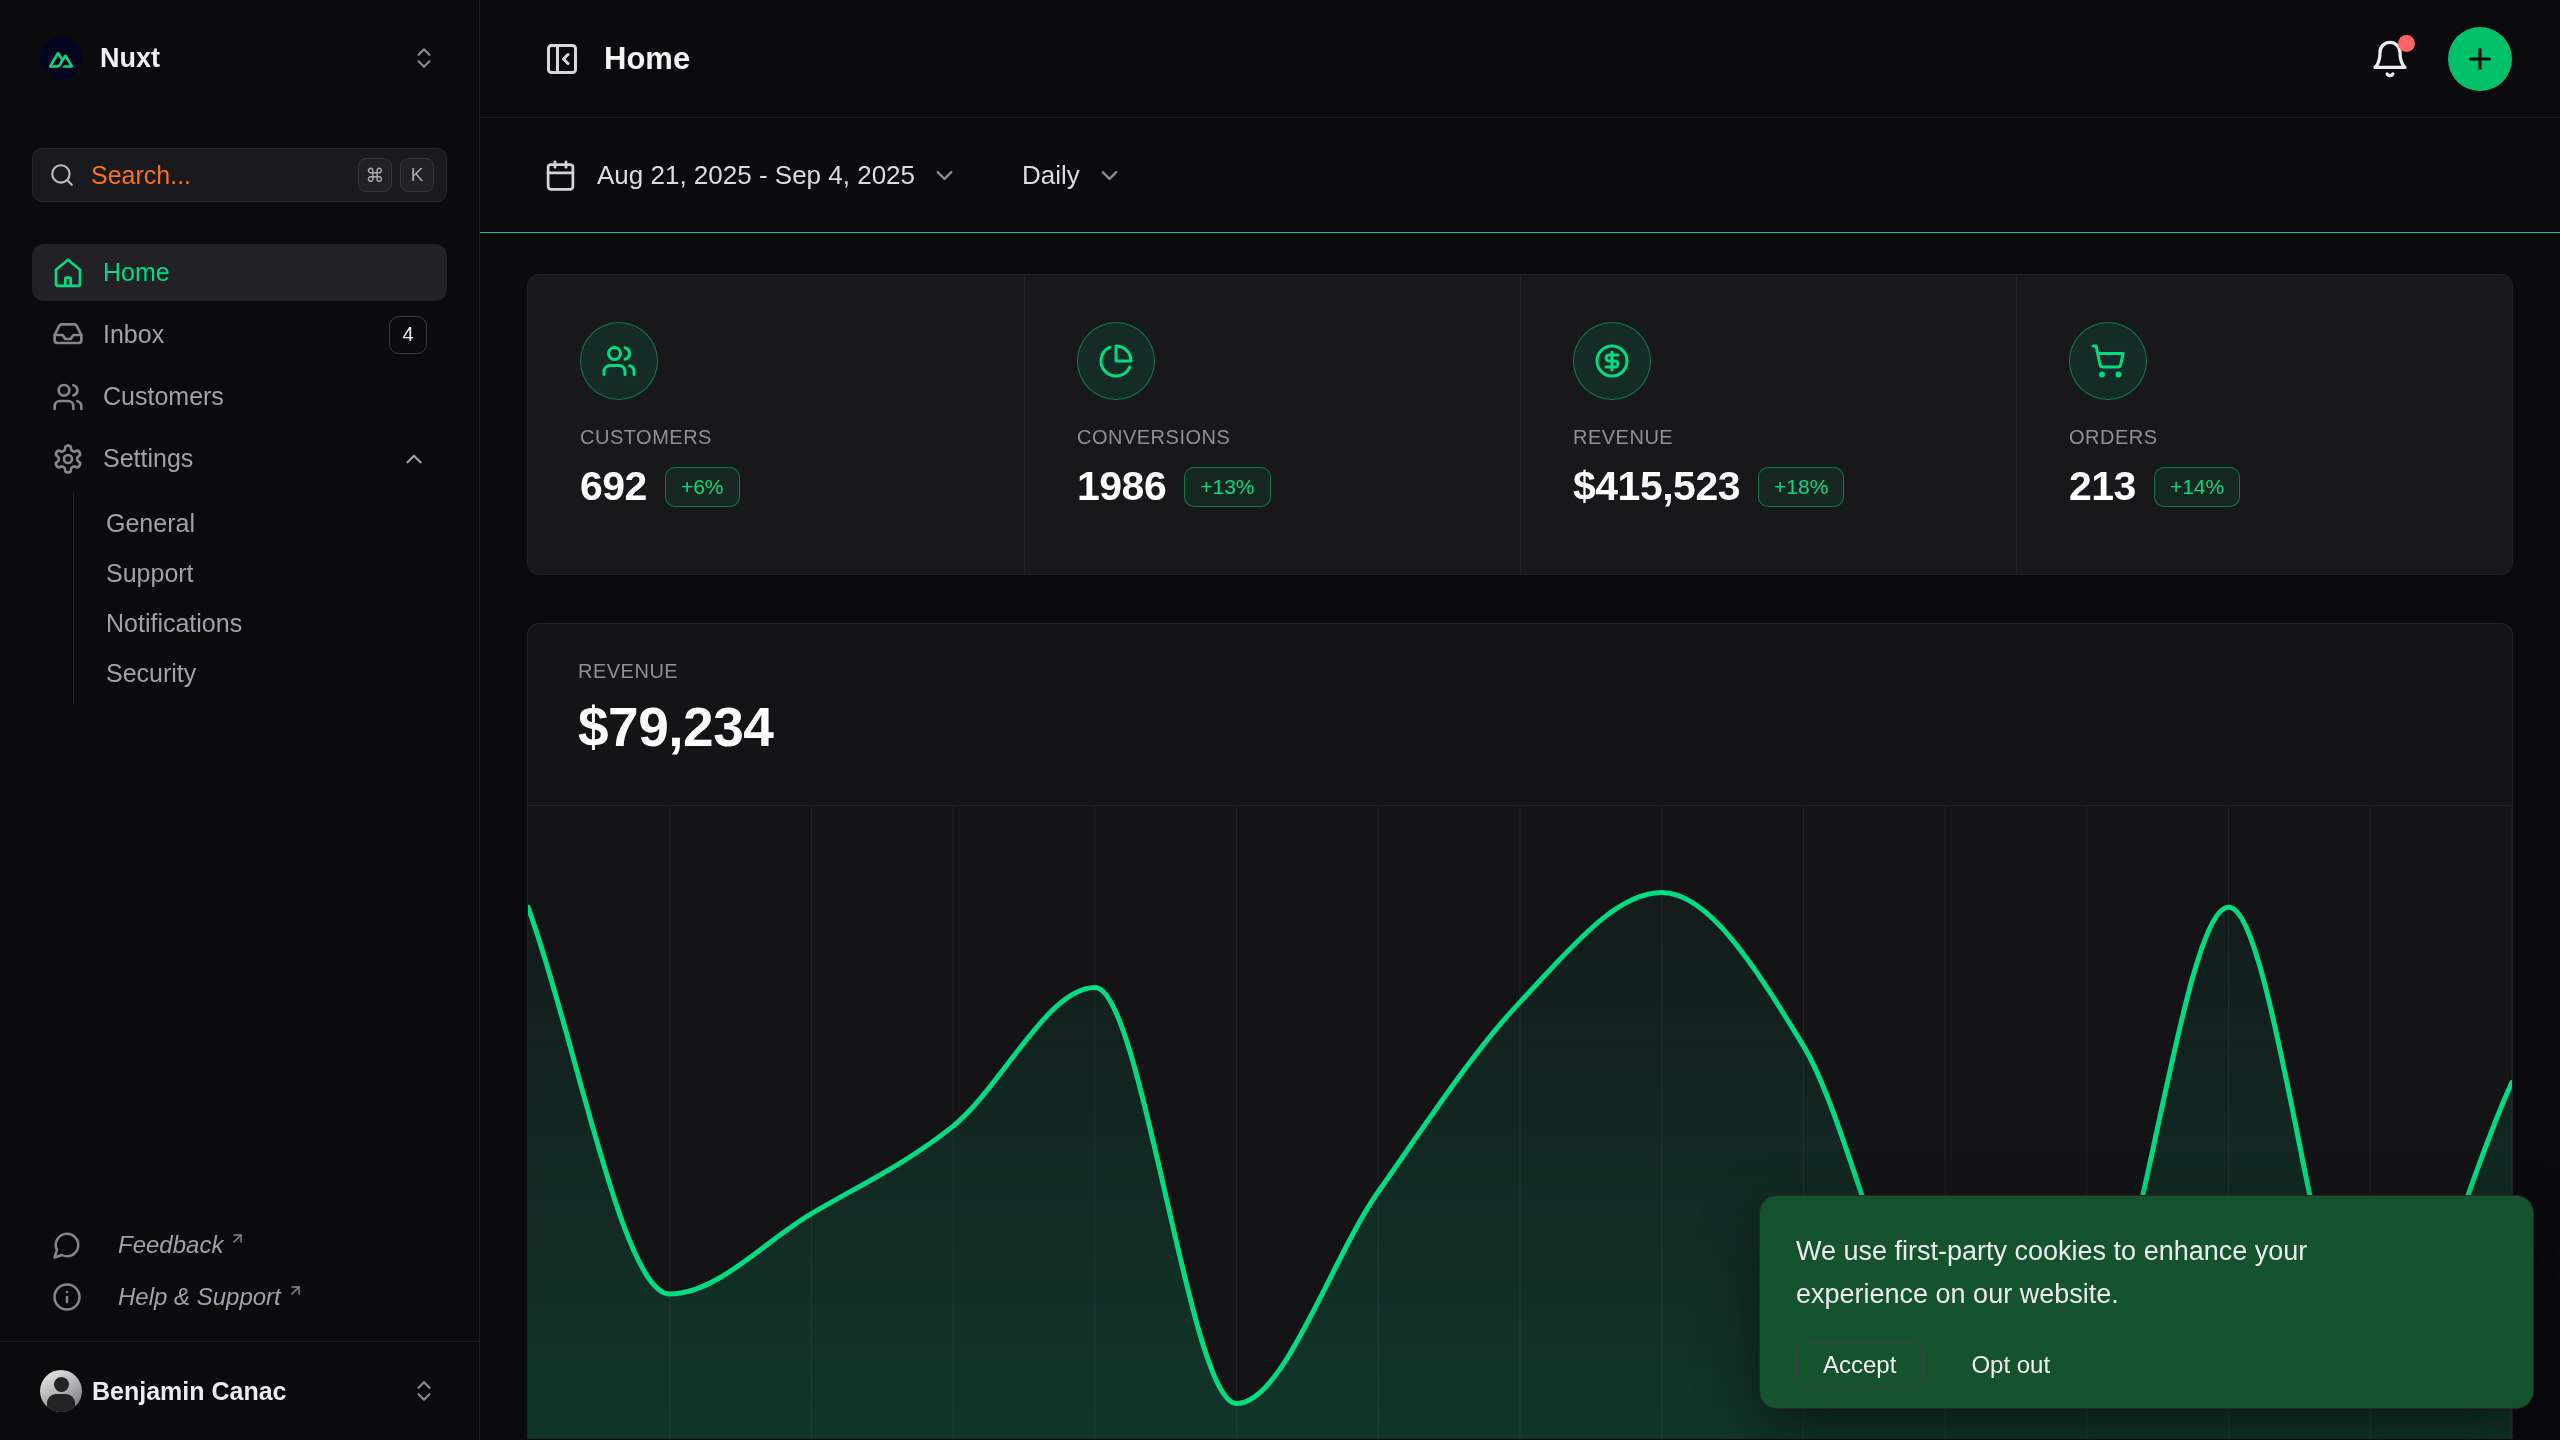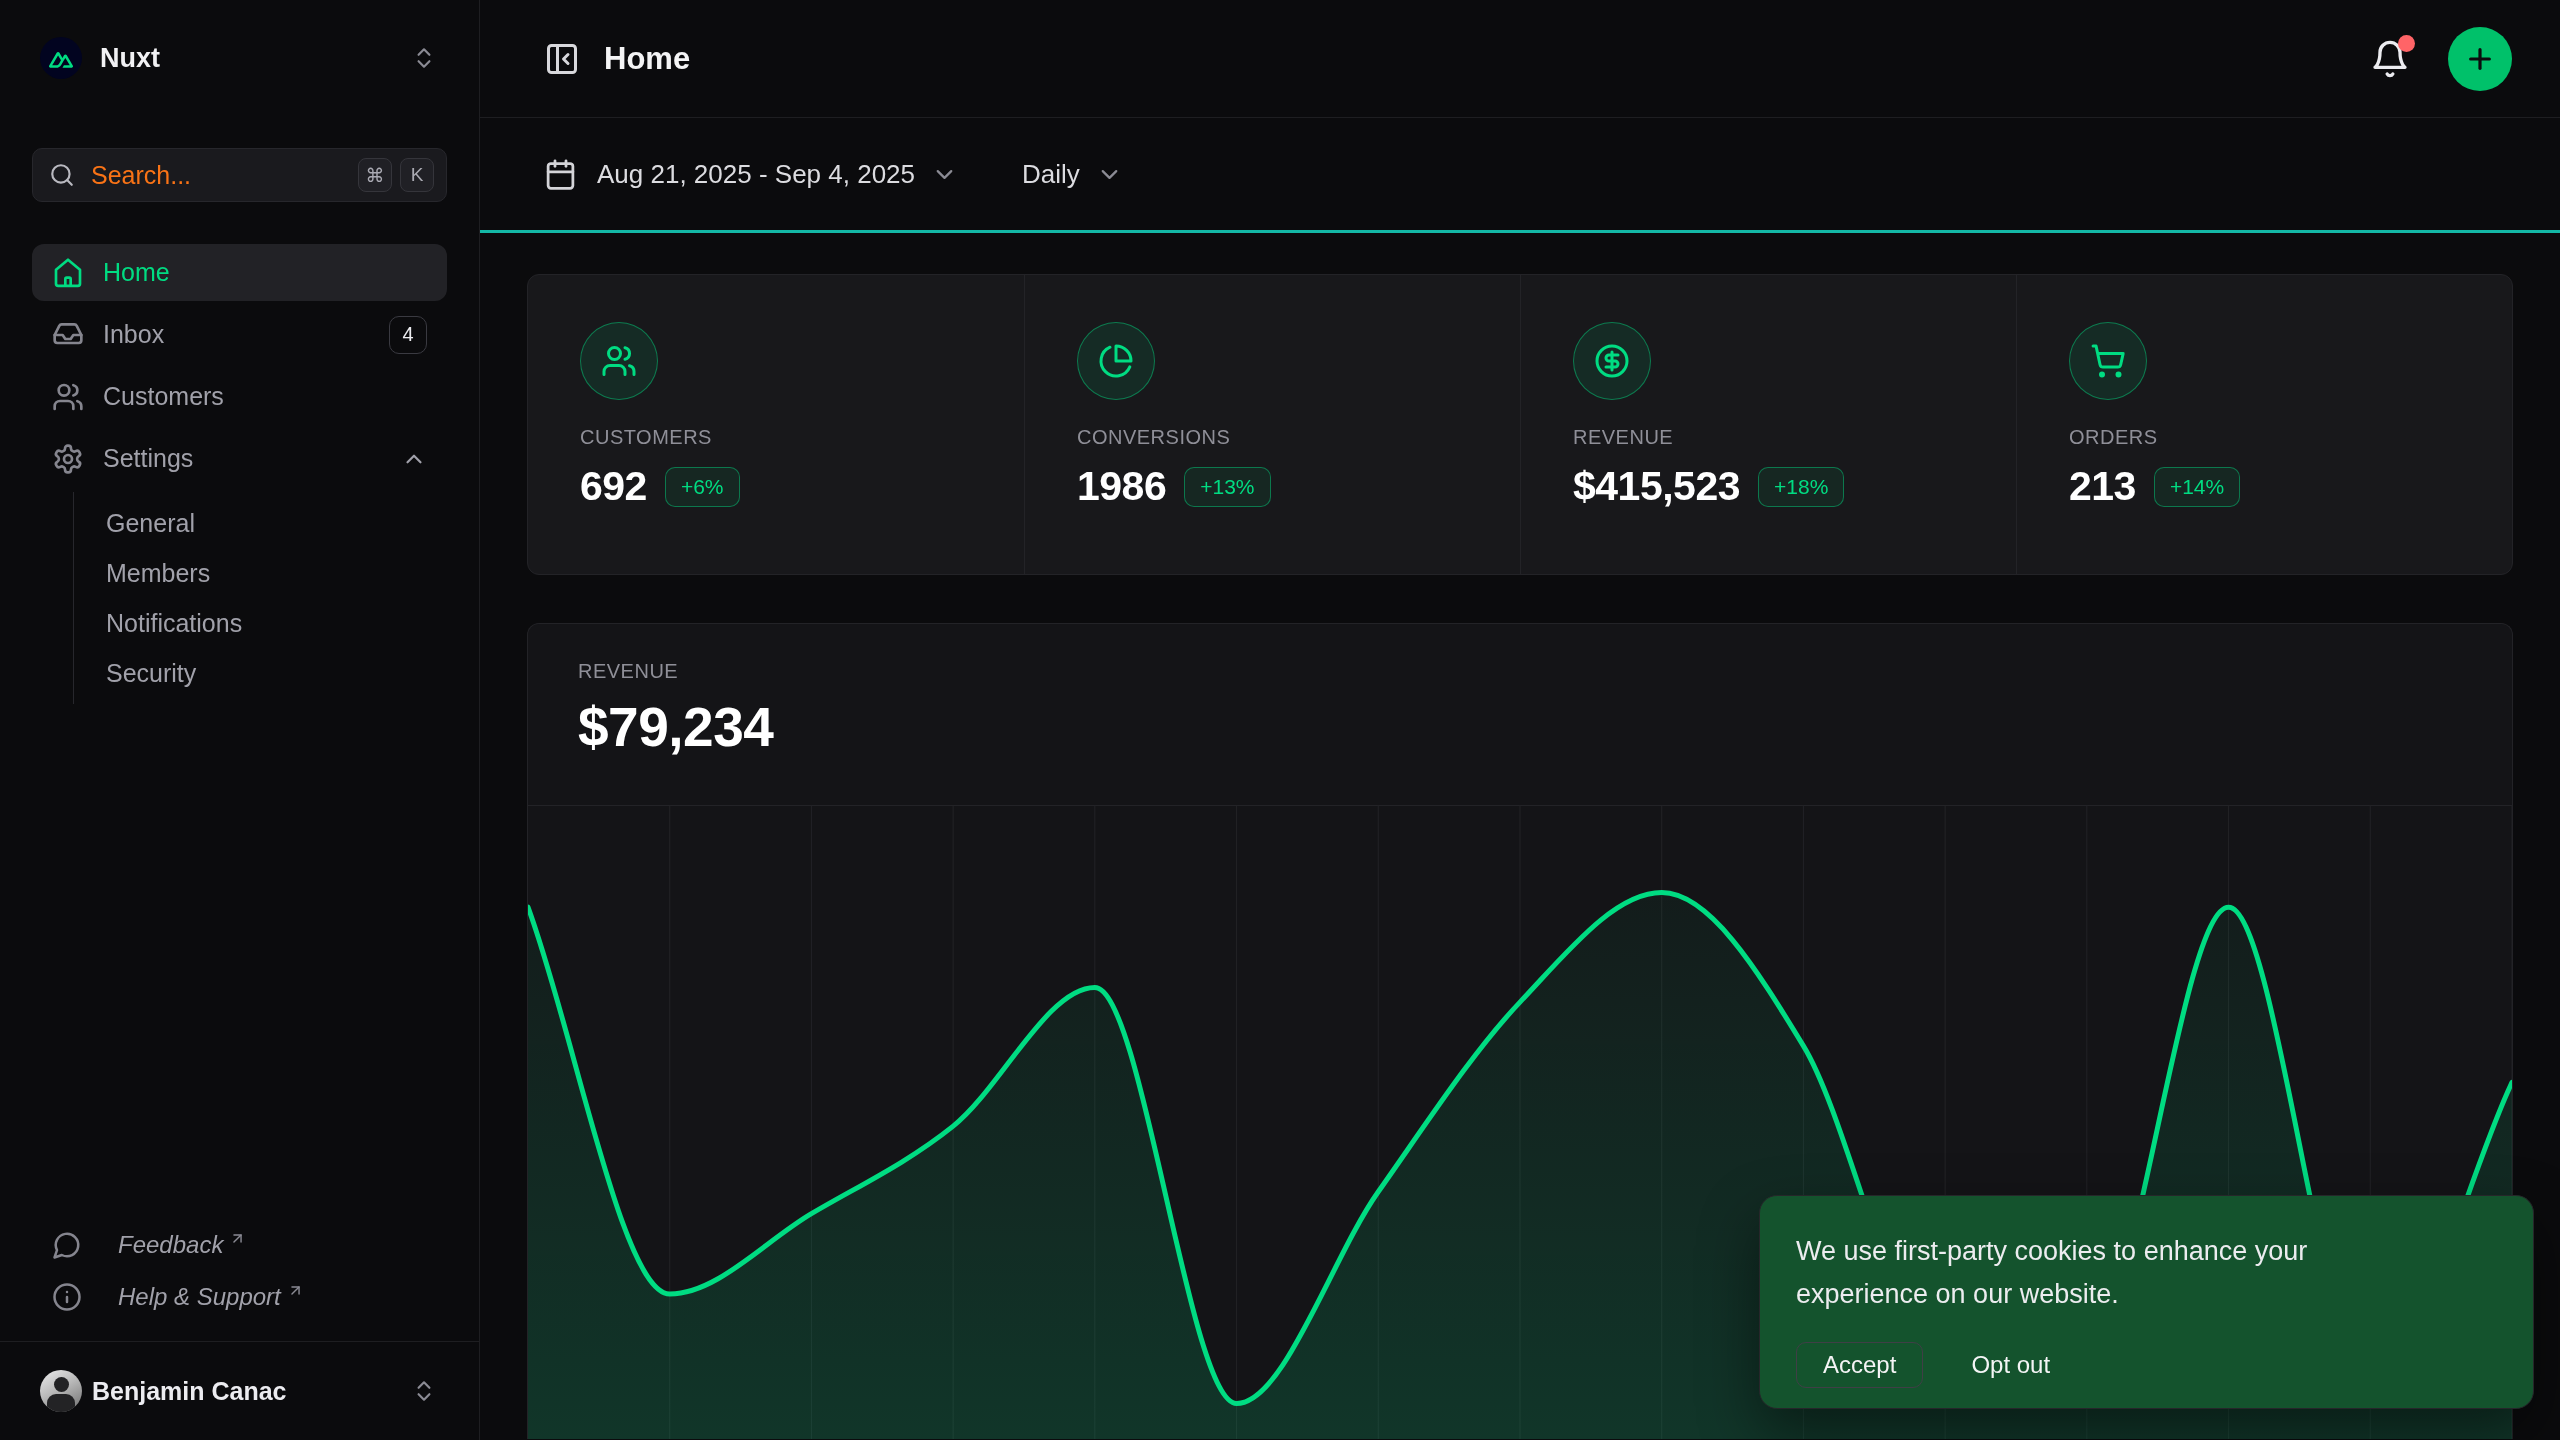--- a/index.html
+++ b/index.html
@@ -108,21 +108,21 @@
   .bell-dot {
     position: absolute; top: -4px; right: -5px; width: 17px; height: 17px;
     border-radius: 50%; background: #ff6467;
   }
   .add-btn {
     width: 64px; height: 64px; border-radius: 50%; background: #00c16a; border: none;
     display: flex; align-items: center; justify-content: center; color: #0c0c0e; cursor: pointer;
   }
 
   .toolbar {
-    height: 115px; min-height: 115px; border-bottom: 3px solid #14b8a6;
+    height: 115px; min-height: 115px; border-bottom: 1px solid #14b8a6;
     display: flex; align-items: center; padding: 0 48px 0 64px; gap: 64px;
   }
   .range-btn, .period-btn { display: flex; align-items: center; cursor: pointer; }
   .range-btn .cal { color: #d4d4d8; }
   .range-text { font-size: 26px; color: #dcdce0; font-weight: 500; margin-left: 20px; }
   .chev-down { color: #8b8b94; margin-left: 16px; }
   .period-text { font-size: 26px; color: #dcdce0; font-weight: 500; }
 
   .content { padding: 41px 47px 0; flex: 1; display: flex; flex-direction: column; }
 
@@ -232,21 +232,21 @@
           <path d="M12.22 2h-.44a2 2 0 0 0-2 2v.18a2 2 0 0 1-1 1.73l-.43.25a2 2 0 0 1-2 0l-.15-.08a2 2 0 0 0-2.73.73l-.22.38a2 2 0 0 0 .73 2.73l.15.1a2 2 0 0 1 1 1.72v.51a2 2 0 0 1-1 1.74l-.15.09a2 2 0 0 0-.73 2.73l.22.38a2 2 0 0 0 2.73.73l.15-.08a2 2 0 0 1 2 0l.43.25a2 2 0 0 1 1 1.73V20a2 2 0 0 0 2 2h.44a2 2 0 0 0 2-2v-.18a2 2 0 0 1 1-1.73l.43-.25a2 2 0 0 1 2 0l.15.08a2 2 0 0 0 2.73-.73l.22-.39a2 2 0 0 0-.73-2.73l-.15-.08a2 2 0 0 1-1-1.74v-.5a2 2 0 0 1 1-1.74l.15-.09a2 2 0 0 0 .73-2.73l-.22-.38a2 2 0 0 0-2.73-.73l-.15.08a2 2 0 0 1-2 0l-.43-.25a2 2 0 0 1-1-1.73V4a2 2 0 0 0-2-2z"></path>
           <circle cx="12" cy="12" r="3"></circle>
         </svg>
       <span class="lbl">Settings</span>
       <svg class="ico nav-chev" width="26" height="26" viewBox="0 0 24 24">
           <path d="m6 15 6-6 6 6"></path>
         </svg>
     </div>
     <div class="subnav">
       <div class="sub-item">General</div>
-      <div class="sub-item">Members</div>
+      <div class="sub-item">Support</div>
       <div class="sub-item">Notifications</div>
       <div class="sub-item">Security</div>
     </div>
   </nav>
 
   <div class="side-footer">
     <div class="foot-item">
       <svg class="ico nico" width="30" height="30" viewBox="0 0 24 24">
           <path d="M7.9 20A9 9 0 1 0 4 16.1L2 22Z"></path>
         </svg>

